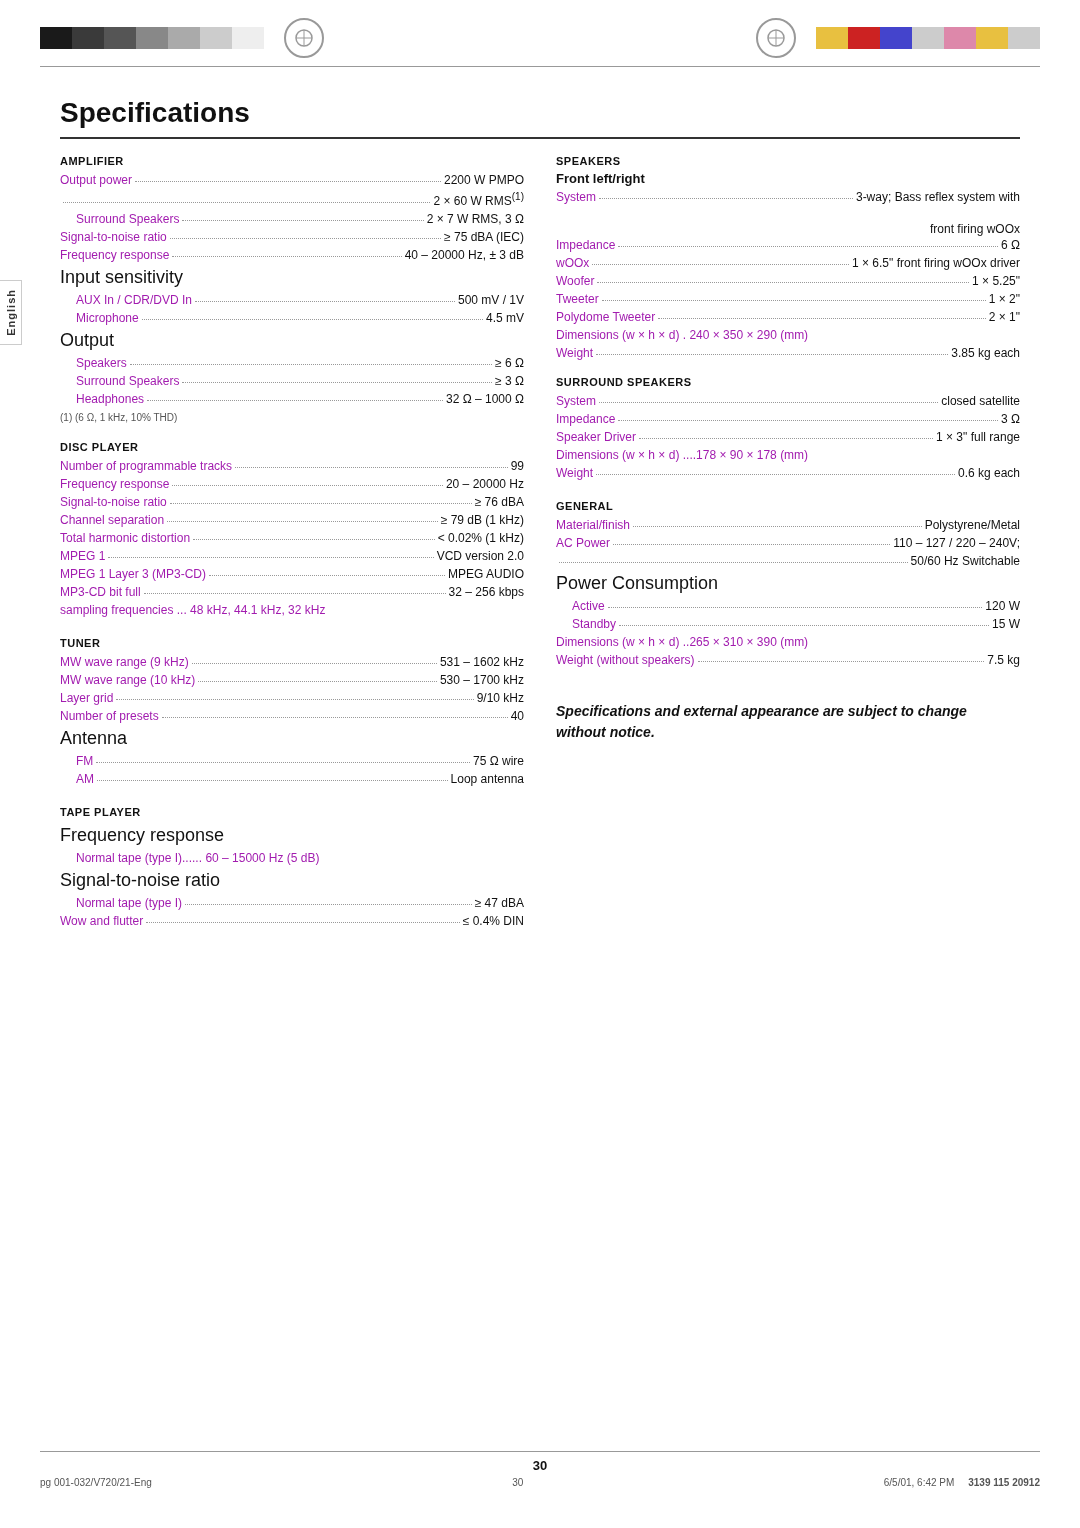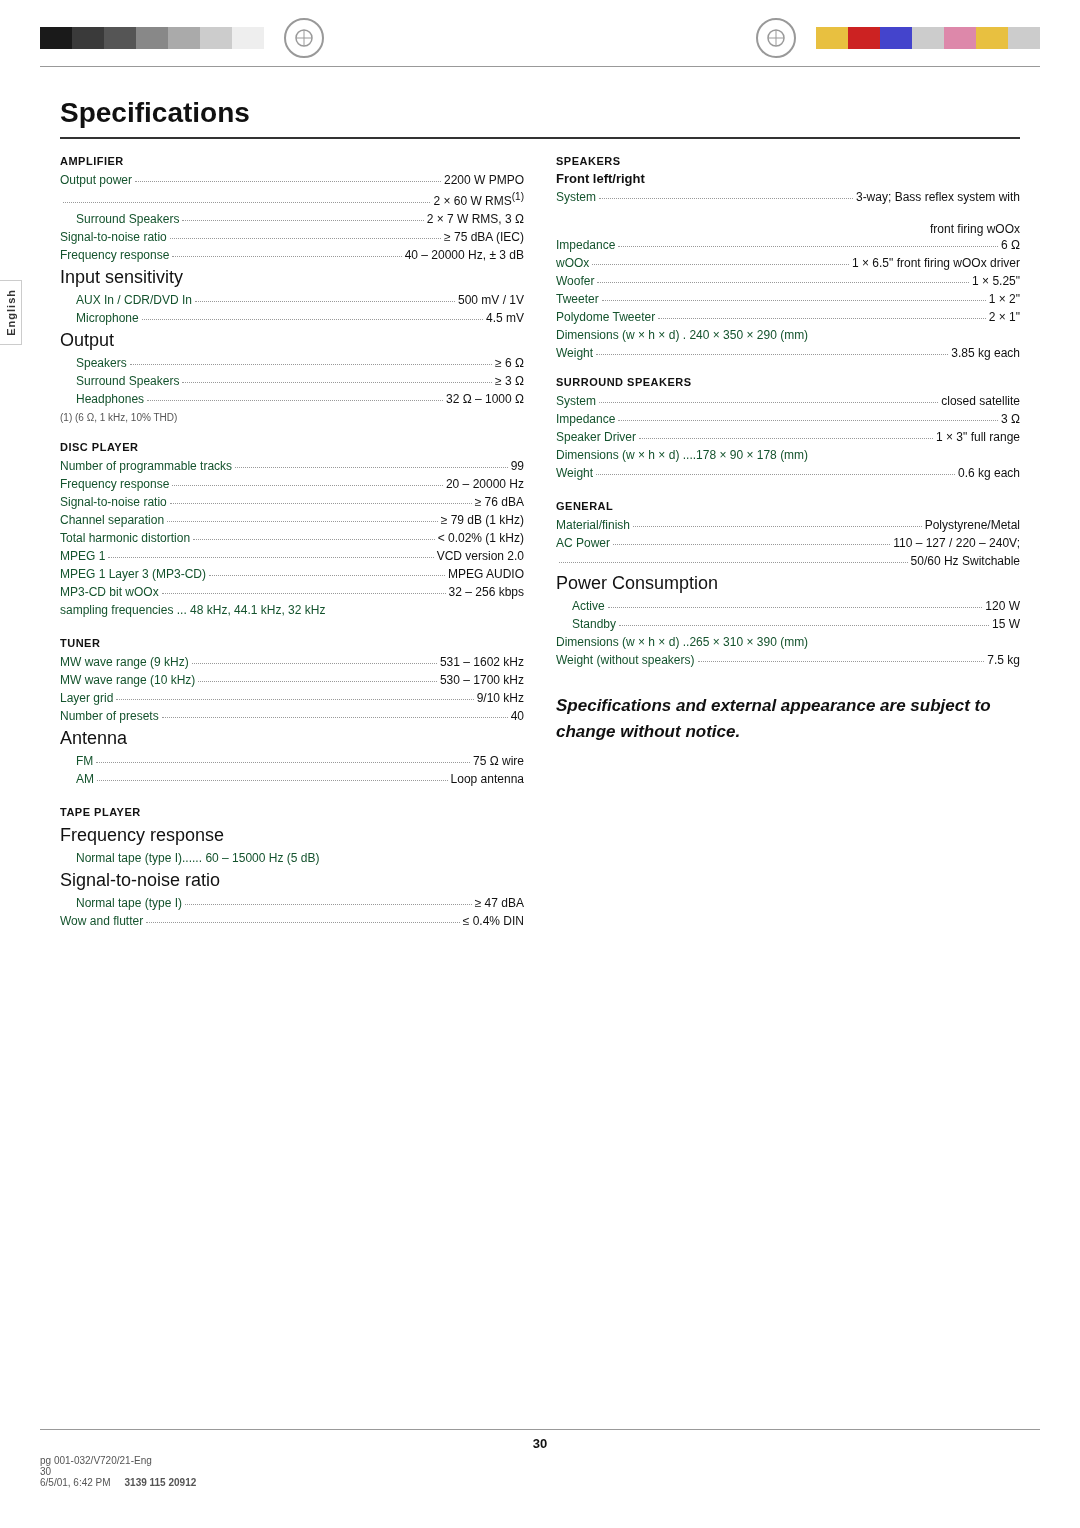--- a/index.html
+++ b/index.html
@@ -131,21 +131,21 @@
     
     .spec-row {
       display: flex;
       align-items: baseline;
       font-size: 12px;
       line-height: 1.5;
       padding: 0;
     }
     .spec-label {
       white-space: nowrap;
-      color: #14532d;
+      color: #a21caf;
       min-width: 0;
     }
     .spec-dots {
       flex: 1;
       border-bottom: 1px dotted #999;
       margin: 0 3px;
       min-width: 8px;
       position: relative;
       top: -2px;
     }
@@ -167,43 +167,42 @@
     .footnote {
       font-size: 10px;
       color: #555;
       margin-top: 4px;
     }
 
     
     .notice {
       font-style: italic;
       font-weight: bold;
-      font-size: 17px;
-      margin-top: 24px;
+      font-size: 14px;
+      margin-top: 32px;
       line-height: 1.5;
     }
 
     
     .bottom-bar {
       position: absolute;
       bottom: 40px;
       left: 0;
       right: 0;
       padding: 0 40px;
     }
     .bottom-line {
       border-top: 1px solid #999;
       margin-bottom: 6px;
     }
     .bottom-info {
       display: flex;
       justify-content: space-between;
       font-size: 10px;
       color: #555;
-      flex-direction: column;
     }
     .bottom-page {
       font-size: 13px;
       font-weight: bold;
       color: #111;
       text-align: center;
       margin-bottom: 4px;
     }
   </style>
 </head>
@@ -348,21 +347,21 @@
         <span class="spec-label">MPEG 1</span>
         <span class="spec-dots"></span>
         <span class="spec-value">VCD version 2.0</span>
       </div>
       <div class="spec-row">
         <span class="spec-label">MPEG 1 Layer 3 (MP3-CD)</span>
         <span class="spec-dots"></span>
         <span class="spec-value">MPEG AUDIO</span>
       </div>
       <div class="spec-row">
-        <span class="spec-label">MP3-CD bit wOOx</span>
+        <span class="spec-label">MP3-CD bit full</span>
         <span class="spec-dots"></span>
         <span class="spec-value">32 – 256 kbps</span>
       </div>
       <div class="spec-row">
         <span class="spec-label">sampling frequencies ... 48 kHz, 44.1 kHz, 32 kHz</span>
       </div>
 
       <div class="section-header">TUNER</div>
 
       <div class="spec-row">

